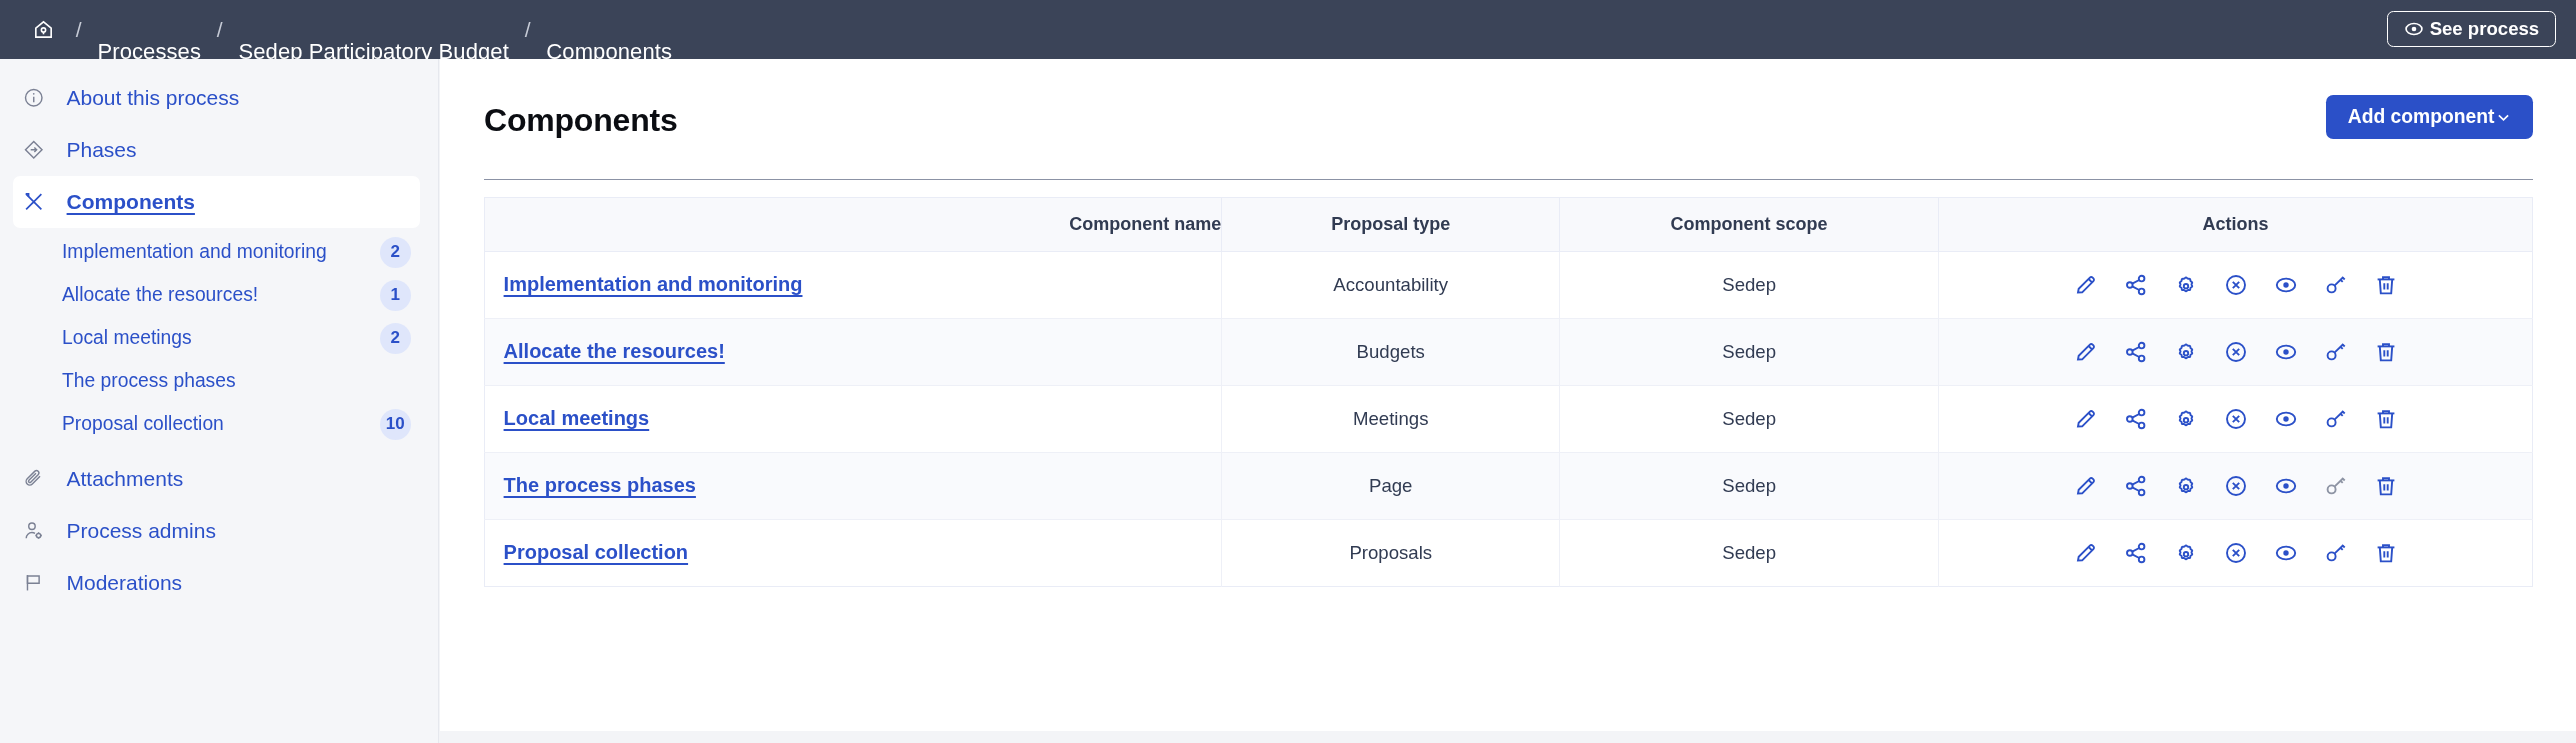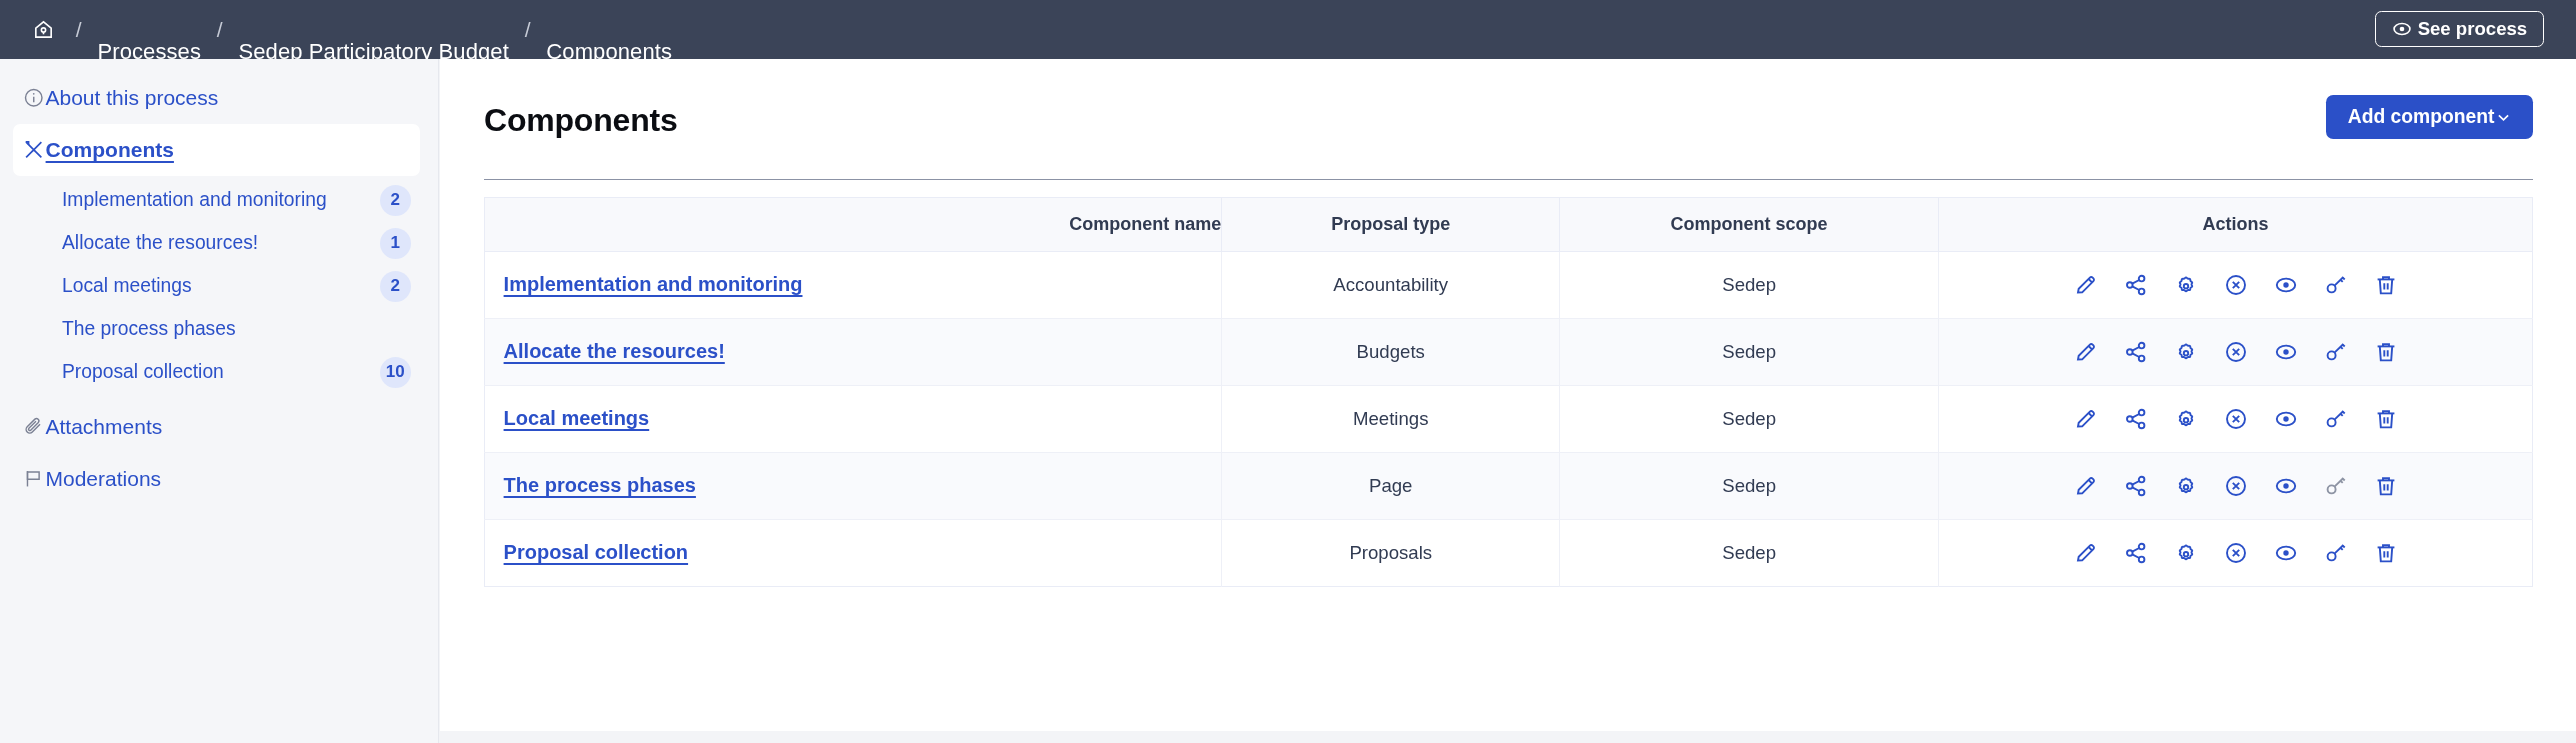--- a/index.html
+++ b/index.html
@@ -29,21 +29,21 @@
   }
   .crumb-sep {
     color: #c6cbd6; font-size: 21px; padding: 0 15.8px;
     font-weight: 400;
   }
   .crumb-link {
     color: #ffffff; font-size: 22px; letter-spacing: 0.1px;
     white-space: nowrap; text-decoration: none; margin-top: 45px;
   }
   .see-process {
-    position: absolute; right: 32px; top: 10.7px;
+    position: absolute; right: 20px; top: 10.7px;
     height: 36px;
     border: 1.4px solid #ffffff; border-radius: 6.4px;
     color: #ffffff; font-size: 18.6px; font-weight: 700;
     display: flex; align-items: center; gap: 6px;
     padding: 0 15.8px;
     background: transparent;
     cursor: pointer;
   }
 
   
@@ -51,21 +51,21 @@
     position: absolute; left: 0; top: 59px;
     width: 439px; height: 684px;
     background: #f5f6f9;
     border-right: 0.7px solid #e6e8ee;
     padding-top: 13px;
   }
   .nav-item {
     display: flex; align-items: center;
     height: 52px;
     padding-left: 21.5px;
-    gap: 0;
+    gap: 21px;
     cursor: pointer;
     text-decoration: none;
     text-align: center;
   }
   .nav-item .nav-ico {
     width: 24px; height: 24px; flex: 0 0 24px;
     display: flex; align-items: center; justify-content: center;
     color: #7b8194;
   }
   .nav-item .nav-label {
@@ -215,20 +215,29 @@
       <svg width="21.5" height="21.5" viewBox="0 0 24 24" fill="none" stroke="currentColor" stroke-width="1.6">
         <circle cx="12" cy="12" r="9.2"></circle>
           <path d="M12 11v6"></path>
           <circle cx="12" cy="7.6" r=".95" fill="currentColor" stroke="none"></circle>
       </svg>
     </span>
     <span class="nav-label">About this process</span>
   </a>
 
 
+  <a class="nav-item">
+    <span class="nav-ico">
+      <svg width="21.5" height="21.5" viewBox="0 0 24 24" fill="none" stroke="currentColor" stroke-width="1.6">
+        <path d="M12 2.8 21.2 12 12 21.2 2.8 12z"></path>
+        <path d="M8.6 12h6.3M12.7 9.6 15.2 12l-2.5 2.4"></path>
+      </svg>
+    </span>
+    <span class="nav-label">Phases</span>
+  </a>
 
   <a class="nav-item active">
     <span class="nav-ico">
       <svg width="21.5" height="21.5" viewBox="0 0 24 24" fill="none" stroke="currentColor" stroke-width="1.9">
         <path d="M3.5 3.5 14 14M20.5 3.5 10 14M3.5 20.5 10.5 13.6M20.5 20.5 13.5 13.6"></path>
         <path d="M3 3.2h3.2v3.2"></path>
       </svg>
     </span>
     <span class="nav-label">Components</span>
   </a>
@@ -259,20 +268,31 @@
 
   <a class="nav-item">
     <span class="nav-ico">
       <svg width="21.5" height="21.5" viewBox="0 0 24 24" fill="none" stroke="currentColor" stroke-width="1.6">
         <path d="M19 9.2 10.4 17.8a4 4 0 0 1-5.7-5.7l8.6-8.6a2.7 2.7 0 0 1 3.8 3.8l-8.5 8.5a1.4 1.4 0 0 1-2-2l7.9-7.9"></path>
       </svg>
     </span>
     <span class="nav-label">Attachments</span>
   </a>
 
+  <a class="nav-item">
+    <span class="nav-ico">
+      <svg width="21.5" height="21.5" viewBox="0 0 24 24" fill="none" stroke="currentColor" stroke-width="1.6">
+        <circle cx="10" cy="7" r="3.6"></circle>
+          <path d="M3.6 20.4c0-3.7 2.9-6.4 6.4-6.4 1.3 0 2.4.3 3.4.9"></path>
+        <circle cx="17.4" cy="17.4" r="2.4"></circle>
+          <path d="M17.4 13.8v1M17.4 20v1M13.8 17.4h1M20 17.4h1"></path>
+      </svg>
+    </span>
+    <span class="nav-label">Process admins</span>
+  </a>
 
   <a class="nav-item">
     <span class="nav-ico">
       <svg width="21.5" height="21.5" viewBox="0 0 24 24" fill="none" stroke="currentColor" stroke-width="1.6">
         <path d="M5 3.4v17.2"></path>
           <path d="M5 4.4h13v8.2H5z"></path>
       </svg>
     </span>
     <span class="nav-label">Moderations</span>
   </a>

